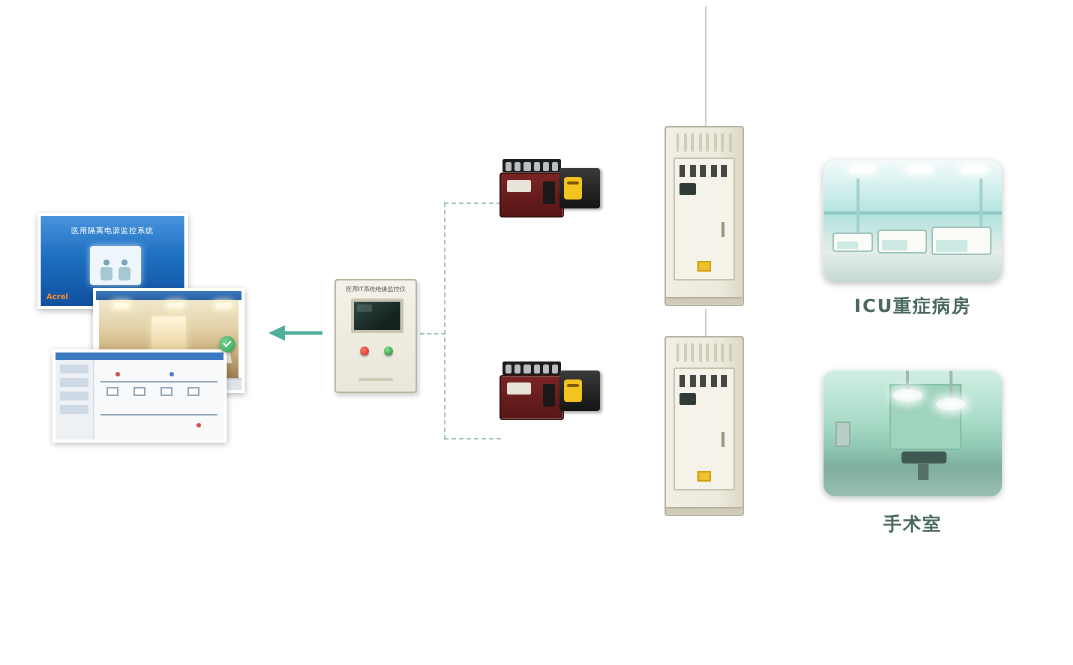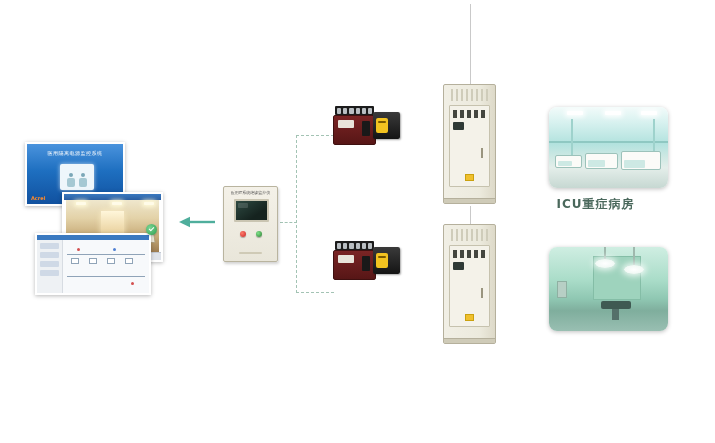--- a/index.html
+++ b/index.html
@@ -237,21 +237,21 @@
     <span class="bed b3">
         <i></i>
       </span>
     <span class="bed b2">
         <i></i>
       </span>
     <span class="bed b1">
         <i></i>
       </span>
   </div>
-  <div class="room-label" style="left:536px;top:196px">ICU重症病房</div>
+  <div class="room-label" style="left:549px;top:196px">ICU重症病房</div>
 
   <div class="ats" style="left:333px;top:241px">
     <div class="terminals">
         <i></i>
         <i></i>
         <i></i>
         <i></i>
         <i></i>
         <i></i>
       </div>
@@ -275,14 +275,15 @@
   </div>
   <div class="photo photo-or">
     <span class="or-backwall"></span>
     <span class="or-arm" style="left:55px;height:14px"></span>
     <span class="or-arm" style="left:84px;height:20px"></span>
     <span class="or-light" style="left:46px;top:12px"></span>
     <span class="or-light" style="left:75px;top:18px"></span>
     <span class="or-table"></span>
     <span class="or-equip"></span>
   </div>
+  <div class="room-label" style="left:549px;top:341px">手术室</div>
 
 </div>
 
 </body></html>

